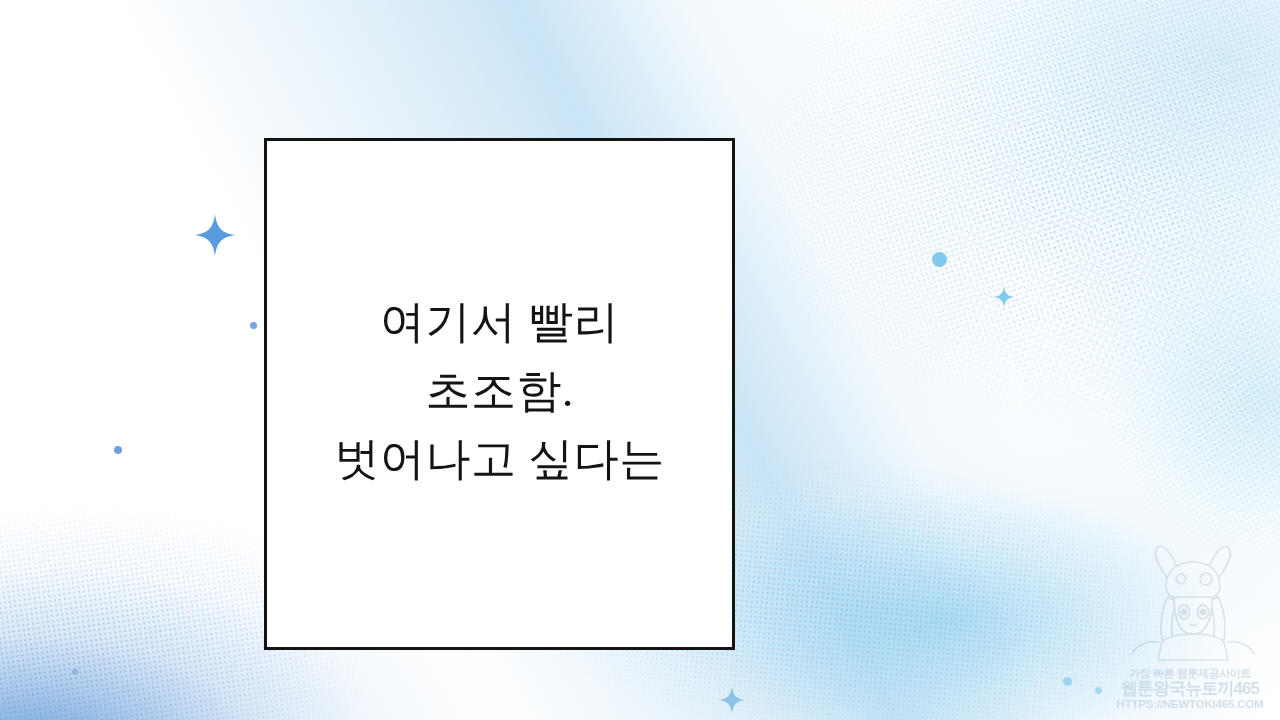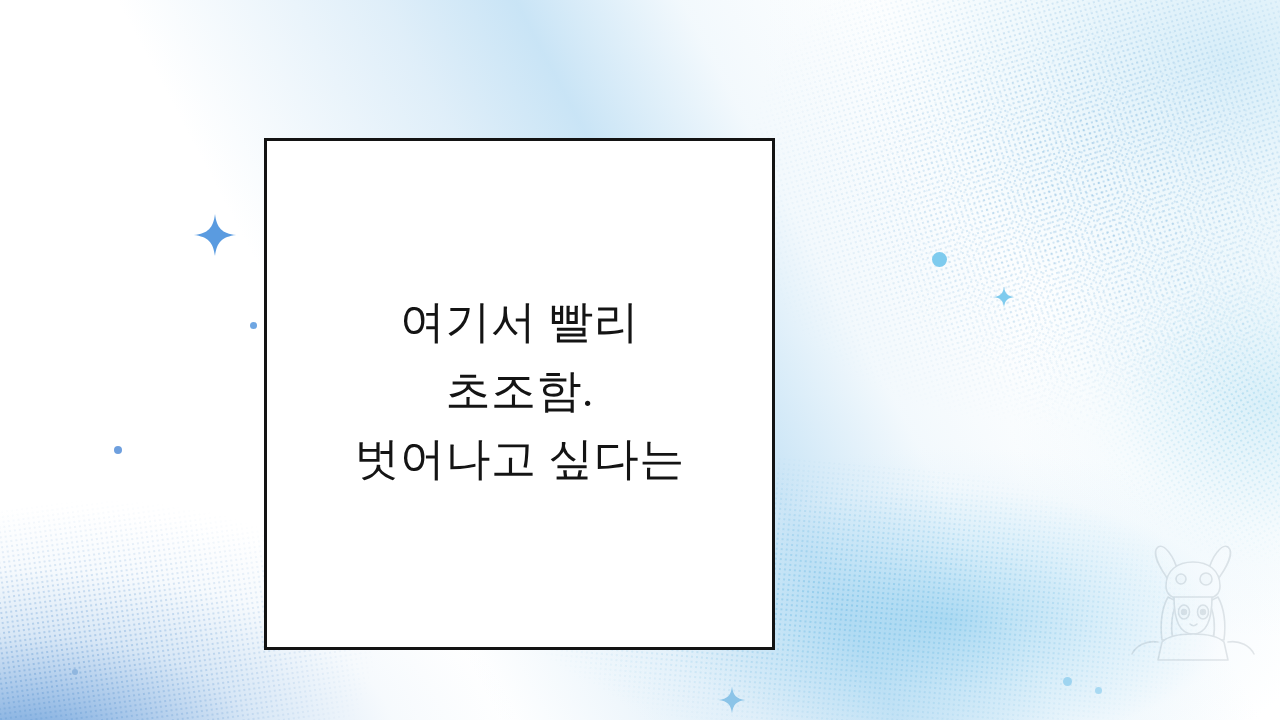--- a/index.html
+++ b/index.html
@@ -158,21 +158,21 @@
     position: absolute;
     border-radius: 50%;
     pointer-events: none;
   }
 
   
   #panel {
     position: absolute;
     left: 264px;
     top: 138px;
-    width: 511px;
+    width: 471px;
     height: 512px;
     background: #ffffff;
     border: 3px solid #131313;
     box-sizing: border-box;
     display: flex;
     align-items: center;
     justify-content: center;
   }
   #panel-text {
     text-align: center;
@@ -305,15 +305,20 @@
 
           <path d="M72 82 Q75.5 85.5 79 82"></path>
 
           <path d="M44 100 C50 94 62 92 75 92 C88 92 100 94 106 100 L110 118 L40 118 Z" fill="#ffffff"></path>
 
           <path d="M40 100 C28 98 18 104 14 112"></path>
           <path d="M110 100 C122 98 132 104 136 112"></path>
         </g>
       </svg>
     </div>
+    <div id="watermark-text">
+      <div id="watermark-tagline">가장 빠른 웹툰제공사이트</div>
+      <div id="watermark-brand">웹툰왕국뉴토끼465</div>
+      <div id="watermark-url">HTTPS://NEWTOKI465.COM</div>
+    </div>
   </div>
 
 </div>
 
 </body></html>

